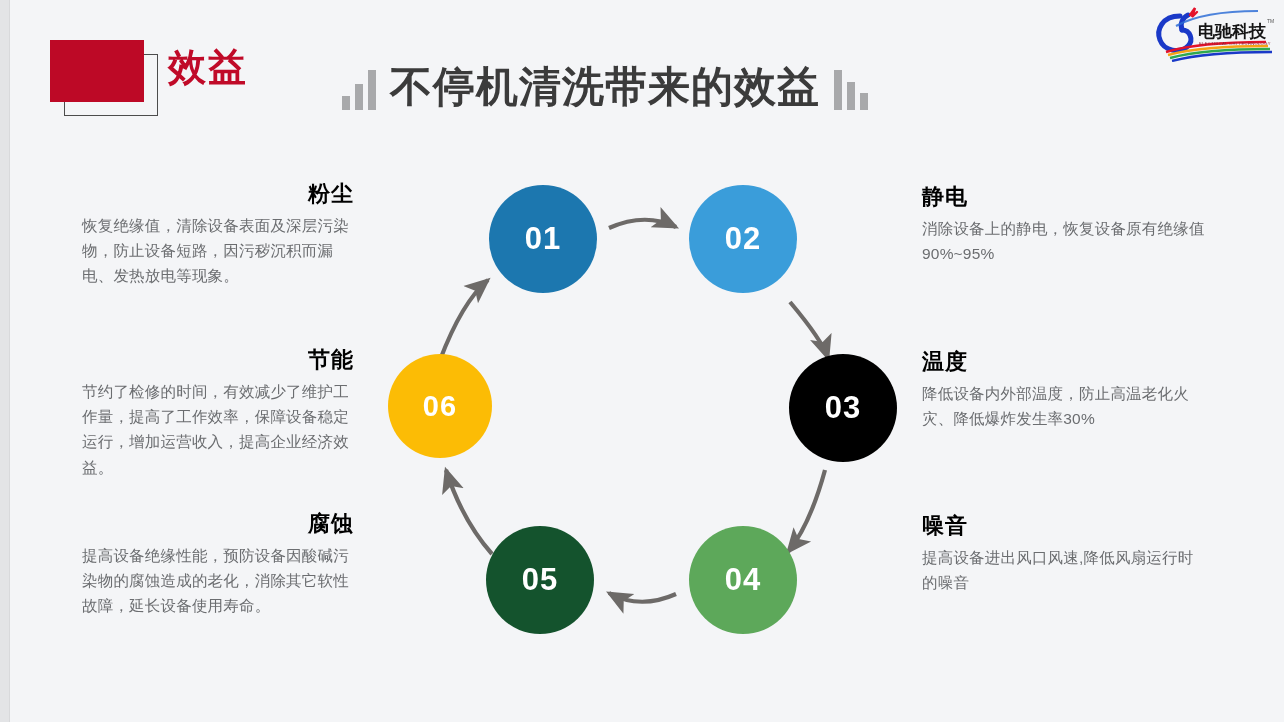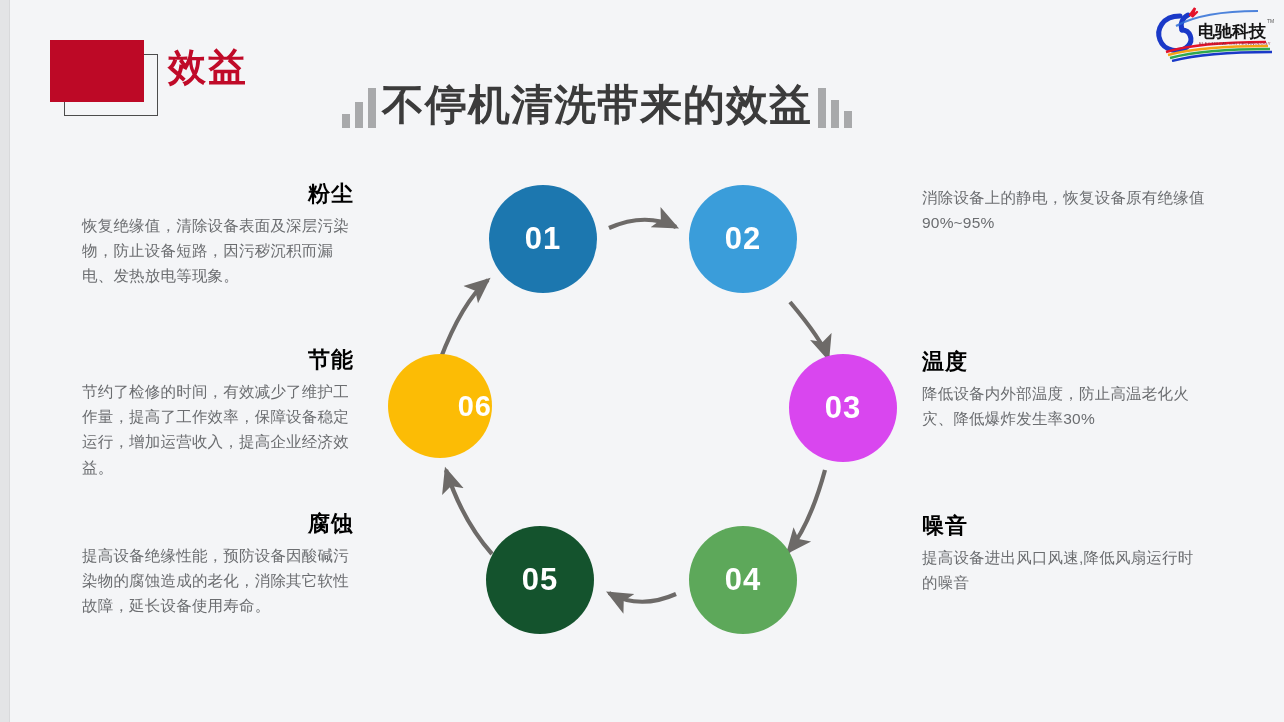--- a/index.html
+++ b/index.html
@@ -64,23 +64,23 @@
     color: #c00a28;
     letter-spacing: 2px;
     line-height: 1;
     white-space: nowrap;
   }
 
   .title-row {
     position: absolute;
     left: 342px; top: 66px;
     display: flex;
-    align-items: flex-end;
+    align-items: flex-start;
     height: 62px;
-    gap: 6px;
+    gap: 14px;
   }
   .bars {
     display: flex;
     align-items: flex-end;
     gap: 5px;
     height: 44px;
   }
   .bars span { display: block; background: #a8a9ab; width: 8px; }
   .bars.left span:nth-child(1) { height: 14px; }
   .bars.left span:nth-child(2) { height: 26px; }
@@ -216,48 +216,49 @@
       <path d="M122 384 Q92 350, 76 300" fill="none" stroke="#6d6a68" stroke-width="4.2" marker-end="url(#ah)"></path>
       <path d="M70 190 Q92 132, 118 110" fill="none" stroke="#6d6a68" stroke-width="4.2" marker-end="url(#ah)"></path>
     </svg>
 
     <div class="node node-01" style="background: rgb(28, 119, 175);">
       <span>01</span>
     </div>
     <div class="node node-02" style="background: rgb(58, 157, 218);">
       <span>02</span>
     </div>
-    <div class="node node-03" style="background: #d946ef;">
+    <div class="node node-03" style="background: #000000;">
       <span>03</span>
     </div>
     <div class="node node-04" style="background: rgb(93, 168, 90);">
       <span>04</span>
     </div>
     <div class="node node-05" style="background: #14532d;">
       <span>05</span>
     </div>
-    <div class="node node-06" style="background: rgb(252, 188, 5); justify-content: flex-end;">
+    <div class="node node-06" style="background: rgb(252, 188, 5);">
       <span>06</span>
     </div>
   </div>
 
   <div class="block left b-dust">
     <h3>粉尘</h3>
     <p>恢复绝缘值，清除设备表面及深层污染物，防止设备短路，因污秽沉积而漏电、发热放电等现象。</p>
   </div>
   <div class="block left b-corros">
     <h3>腐蚀</h3>
     <p>提高设备绝缘性能，预防设备因酸碱污染物的腐蚀造成的老化，消除其它软性故障，延长设备使用寿命。</p>
   </div>
   <div class="block left b-energy">
     <h3>节能</h3>
     <p>节约了检修的时间，有效减少了维护工作量，提高了工作效率，保障设备稳定运行，增加运营收入，提高企业经济效益。</p>
   </div>
 
   <div class="block right b-static">
+    <h3>静电</h3>
     <p>消除设备上的静电，恢复设备原有绝缘值90%~95%</p>
   </div>
   <div class="block right b-temp">
     <h3>温度</h3>
     <p>降低设备内外部温度，防止高温老化火灾、降低爆炸发生率30%</p>
   </div>
   <div class="block right b-noise">
     <h3>噪音</h3>
     <p>提高设备进出风口风速,降低风扇运行时的噪音</p>
   </div>

